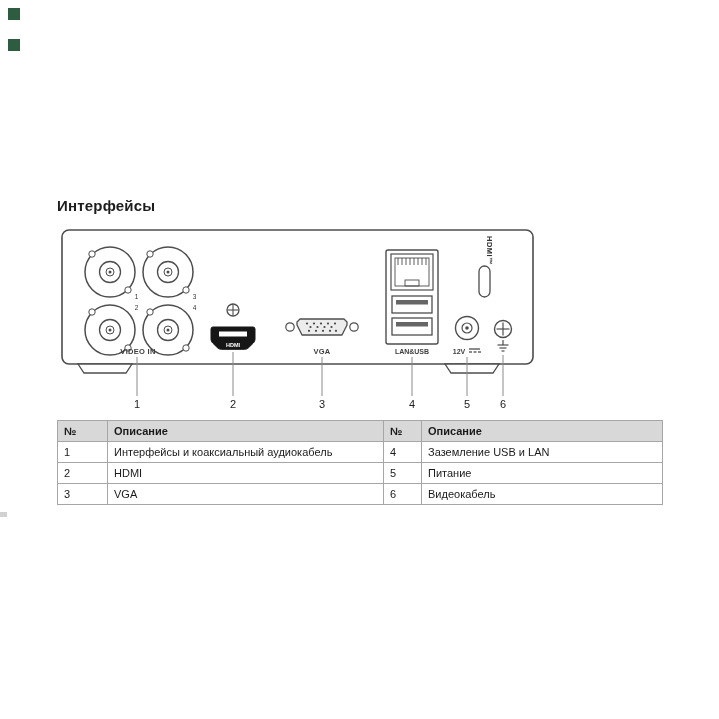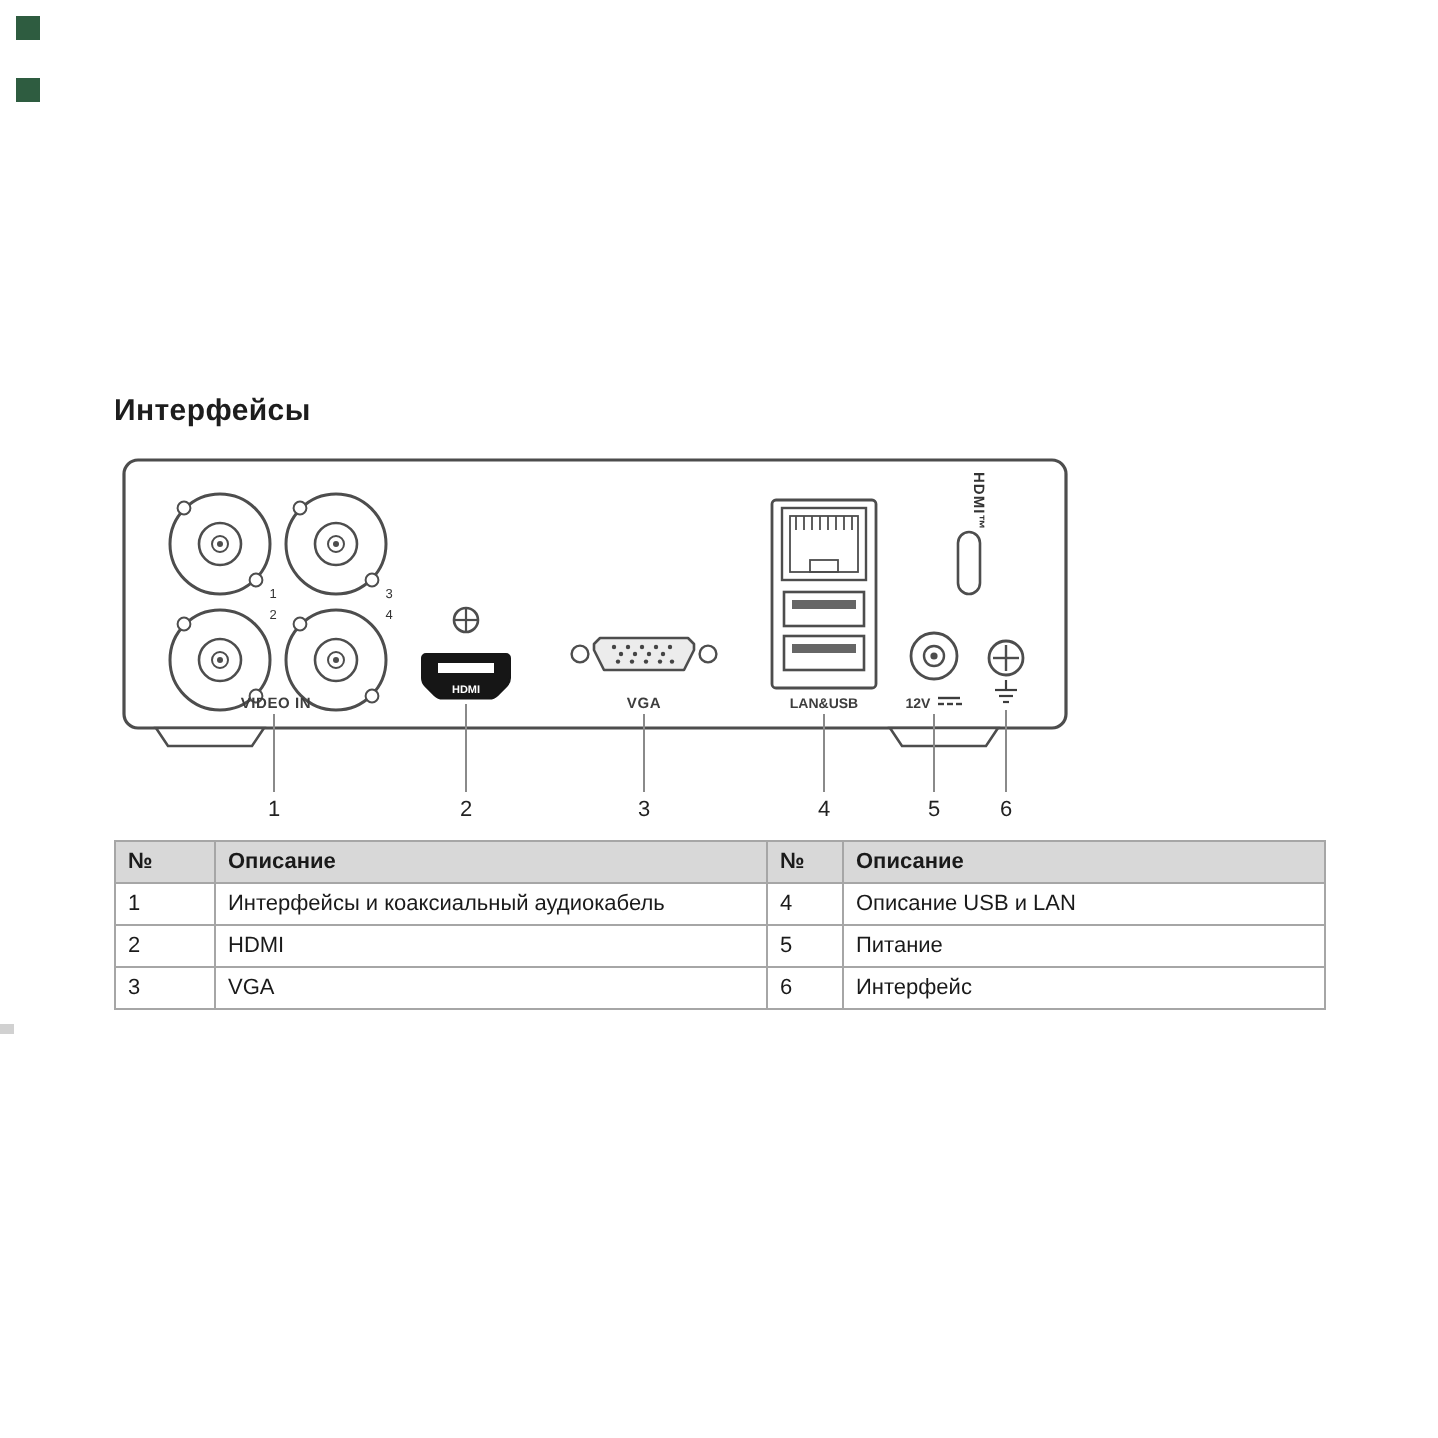--- a/index.html
+++ b/index.html
@@ -205,30 +205,30 @@
         <th>Описание</th>
         <th>№</th>
         <th>Описание</th>
       </tr>
     </thead>
     <tbody>
       <tr>
         <td>1</td>
         <td>Интерфейсы и коаксиальный аудиокабель</td>
         <td>4</td>
-        <td>Описание USB и LAN</td>
+        <td>Заземление USB и LAN</td>
       </tr>
       <tr>
         <td>2</td>
         <td>HDMI</td>
         <td>5</td>
         <td>Питание</td>
       </tr>
       <tr>
         <td>3</td>
         <td>VGA</td>
         <td>6</td>
-        <td>Интерфейс</td>
+        <td>Видеокабель</td>
       </tr>
     </tbody>
   </table>
 
 </div>
 
 </body></html>

